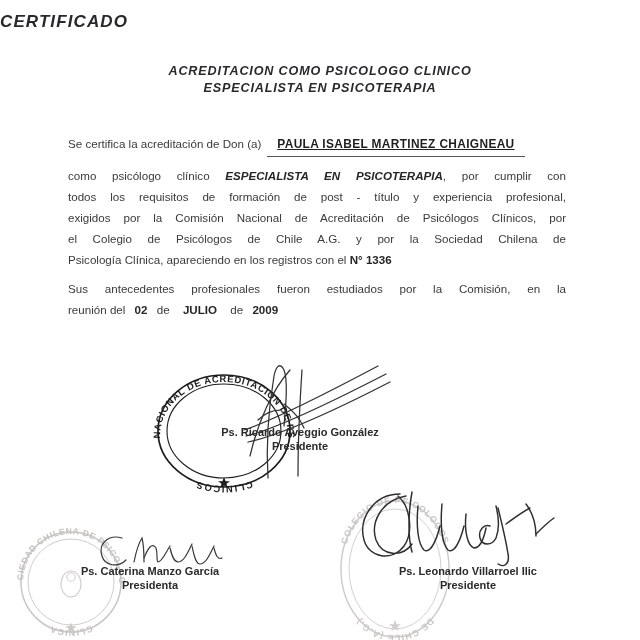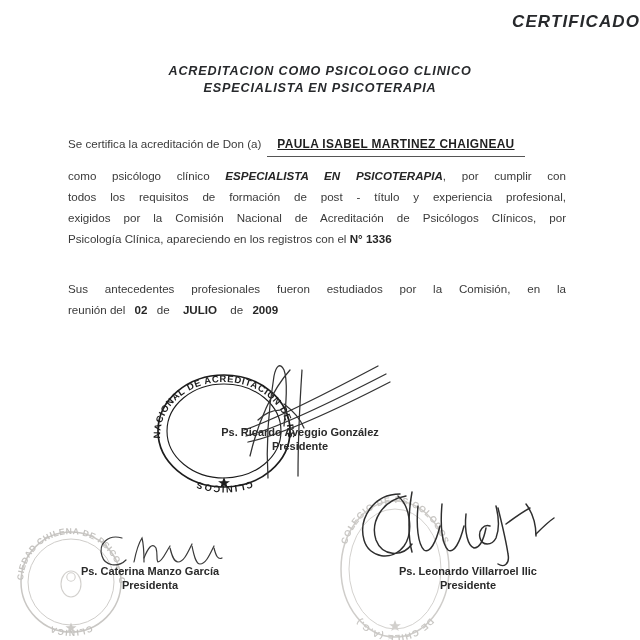--- a/index.html
+++ b/index.html
@@ -18,21 +18,21 @@
     overflow: hidden;
     color: #2b2b2b;
   }
 
   
   .doc-title {
     position: absolute;
     top: 12px;
     left: 0;
     width: 640px;
-    text-align: right;
+    text-align: left;
     font-size: 17px;
     font-weight: bold;
     font-style: italic;
     letter-spacing: 1.1px;
     color: #27292c;
   }
   .doc-subtitle {
     position: absolute;
     top: 63px;
     left: 0;
@@ -158,20 +158,21 @@
   <div class="body-block block-2">
     <span class="para-line">
       <span>como  psicólogo  clínico</span>
       <span class="bolditalic">ESPECIALISTA  EN  PSICOTERAPIA</span><span>,  por  cumplir con</span>
     </span>
     <span class="para-line">todos  los  requisitos  de  formación  de  post - título  y  experiencia  profesional,</span>
   </div>
 
   <div class="body-block block-3">
     <span class="para-line">exigidos  por  la  Comisión  Nacional  de  Acreditación  de  Psicólogos  Clínicos,  por</span>
+    <span class="para-line">el  Colegio  de  Psicólogos  de  Chile  A.G.  y  por  la  Sociedad  Chilena  de</span>
     <span class="para-line nojust">
       <span>Psicología  Clínica,  apareciendo  en los registros  con  el</span>
       <span class="bold">N°</span>
       <span class="bold">1336</span>
     </span>
   </div>
 
   <div class="body-block block-4">
     <span class="para-line">Sus  antecedentes  profesionales  fueron  estudiados  por  la  Comisión,  en  la</span>
     <span class="para-line nojust">

